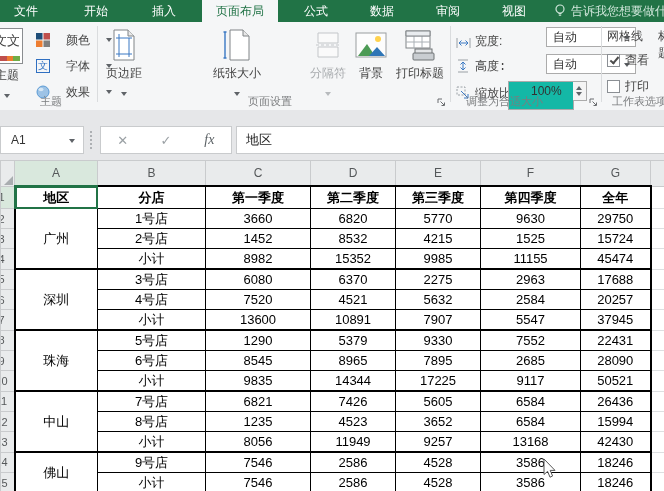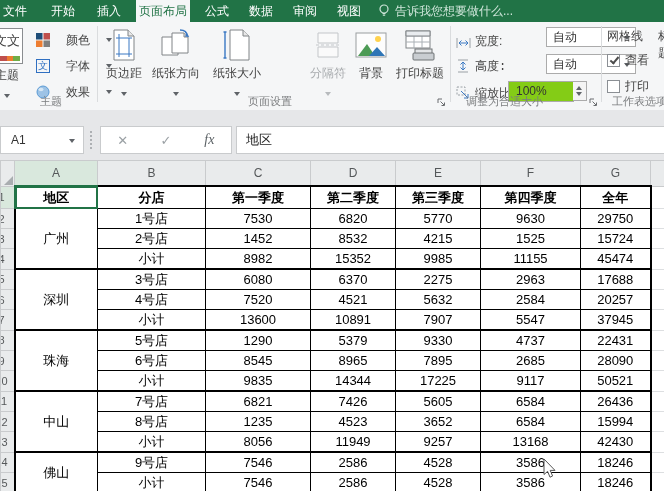--- a/index.html
+++ b/index.html
@@ -1,41 +1,41 @@
 <!DOCTYPE html>
 <html><head>
 <meta charset="utf-8">
 <style>
   html,body{margin:0;padding:0;background:#fff;}
   .app{position:relative;width:664px;height:491px;overflow:hidden;background:#fff;
        font-family:"Liberation Sans","DejaVu Sans",sans-serif;-webkit-font-smoothing:antialiased;}
 
   
   .tabbar{position:absolute;left:0;top:0;width:664px;height:22px;background:#217346;display:flex;align-items:stretch;}
-  .tab{color:#fff;font-size:12px;line-height:22px;padding:0 3px;white-space:nowrap;cursor:default;}
+  .tab{color:#fff;font-size:12px;line-height:22px;padding:0 14px;white-space:nowrap;cursor:default;}
   .tab.active{background:#f5f6f7;color:#217346;}
   .tellme{display:flex;align-items:center;gap:5px;margin-left:14px;color:#cfe6da;font-size:12px;white-space:nowrap;}
 
   
   .ribbon{position:absolute;left:0;top:22px;width:664px;height:88px;background:#f5f6f7;border-bottom:1px solid #d7d9db;}
   .vsep{position:absolute;top:4px;height:76px;width:1px;background:#dadcde;}
   .grp-label{position:absolute;bottom:1px;font-size:11px;color:#7b7d7f;white-space:nowrap;}
   .launcher{position:absolute;bottom:2px;width:11px;height:11px;}
   .bigbtn{position:absolute;top:4px;height:78px;text-align:center;}
   .bigbtn .ic{display:block;margin:2px auto 1px auto;height:34px;}
   .bigbtn .lbl{font-size:12px;color:#444;line-height:13px;white-space:nowrap;}
   .bigbtn.disabled .lbl{color:#a8abae;}
   .tri-d{display:inline-block;width:0;height:0;border-left:3.5px solid transparent;border-right:3.5px solid transparent;border-top:4px solid #5f6368;vertical-align:middle;}
   .bigbtn .arr{margin-top:3px;}
   .bigbtn.disabled .tri-d{border-top-color:#b7babd;}
   .smallbtn{position:absolute;left:36px;height:20px;display:flex;align-items:center;gap:16px;font-size:12px;color:#444;white-space:nowrap;}
   .scalerow{position:absolute;left:456px;height:22px;display:flex;align-items:center;font-size:12px;color:#444;white-space:nowrap;}
   .combo{position:absolute;left:506px;width:90px;height:20px;background:#fff;border:1px solid #ababab;box-sizing:border-box;font-size:12px;color:#333;line-height:18px;padding-left:6px;margin-left:40px;}
   .combo .tri-d{position:absolute;right:5px;top:8px;}
-  .spinbox{position:absolute;left:508px;width:66px;height:21px;background:#84cc16;border:1px solid #ababab;box-sizing:border-box;font-size:12px;color:#333;line-height:18px;padding-left:7px;}
+  .spinbox{position:absolute;left:508px;width:66px;height:29px;background:#14b8a6;border:1px solid #ababab;box-sizing:border-box;font-size:12px;color:#333;line-height:18px;padding-left:22px;}
   .spinner{position:absolute;left:573px;width:14px;height:20px;border:1px solid #ababab;border-left:none;box-sizing:border-box;background:#f4f4f4;}
   .spinner span{position:absolute;left:3px;width:0;height:0;border-left:3.5px solid transparent;border-right:3.5px solid transparent;}
   .sp-up{top:4px;border-bottom:4px solid #5f6368;}
   .sp-dn{bottom:4px;border-top:4px solid #5f6368;}
   .cbrow{position:absolute;display:flex;align-items:center;gap:5px;font-size:12px;color:#444;}
   .cb{width:13px;height:13px;background:#fff;border:1px solid #8b8f94;box-sizing:border-box;position:relative;display:inline-block;}
   .cb.checked::after{content:"";position:absolute;left:2px;top:2px;width:7px;height:3px;border-left:2px solid #4d4d4d;border-bottom:2px solid #4d4d4d;transform:rotate(-50deg);}
 
   
   .fstrip{position:absolute;left:0;top:110px;width:664px;height:50px;background:#e6e7e9;border-bottom:1px solid #cfd1d3;}
@@ -129,31 +129,20 @@
     <div class="grp-label" style="left:40px;">主题</div>
     <div class="vsep" style="left:97px;"></div>
 
     <div class="bigbtn" style="left:101px;width:46px;">
       <svg class="ic" width="26" height="32" viewBox="0 0 26 32">
         <path d="M3 1h14l6 6v24H3z" fill="#fff" stroke="#808487"></path>
           <path d="M17 1v6h6" fill="#e8e8e8" stroke="#808487"></path>
         <path d="M8 5v23M18 9v19M5 9h16M5 25h16" stroke="#3a78c3" fill="none"></path>
       </svg>
       <span class="lbl">页边距</span>
-      <div class="arr"><span class="tri-d"></span></div>
-    </div>
-    <div class="bigbtn" style="left:149px;width:54px;">
-      <svg class="ic" width="32" height="32" viewBox="0 0 32 32">
-        <path d="M2 8h12l4 4v14H2z" fill="#fff" stroke="#808487"></path>
-        <path d="M12 4h12l4 4v16H12z" fill="#fff" stroke="#808487"></path>
-          <path d="M24 4v4h4" fill="#e8e8e8" stroke="#808487"></path>
-        <path d="M20 1q7 0 7 6" fill="none" stroke="#3a78c3" stroke-width="1.6"></path>
-        <path d="M27 4l2.2 4-4.4-.4z" fill="#3a78c3"></path>
-      </svg>
-      <span class="lbl">纸张方向</span>
       <div class="arr"><span class="tri-d"></span></div>
     </div>
     <div class="bigbtn" style="left:212px;width:50px;">
       <svg class="ic" width="28" height="32" viewBox="0 0 28 32">
         <path d="M7 1h13l6 6v24H7z" fill="#fff" stroke="#808487"></path>
           <path d="M20 1v6h6" fill="#e8e8e8" stroke="#808487"></path>
         <path d="M2 3v26M0.5 3h3M0.5 29h3" stroke="#3a78c3" fill="none" stroke-width="1.4"></path>
       </svg>
       <span class="lbl">纸张大小</span>
       <div class="arr"><span class="tri-d"></span></div>
@@ -300,21 +289,21 @@
       <td class="c h bt">第二季度</td>
       <td class="c h bt">第三季度</td>
       <td class="c h bt">第四季度</td>
       <td class="c h bt br">全年</td>
       <td class="ghost"></td>
     </tr>
     <tr>
       <td class="rn"><span>2</span></td>
       <td class="c rg bl bb" rowspan="3">广州</td>
       <td class="c">1号店</td>
-      <td class="c">7530</td>
+      <td class="c">3660</td>
       <td class="c">6820</td>
       <td class="c">5770</td>
       <td class="c">9630</td>
       <td class="c br">29750</td>
       <td class="ghost"></td>
     </tr>
     <tr>
       <td class="rn"><span>3</span></td>
       <td class="c">2号店</td>
       <td class="c">1452</td>
@@ -365,21 +354,21 @@
       <td class="c bb br">37945</td>
       <td class="ghost"></td>
     </tr>
     <tr>
       <td class="rn"><span>8</span></td>
       <td class="c rg bl bb" rowspan="3">珠海</td>
       <td class="c">5号店</td>
       <td class="c">1290</td>
       <td class="c">5379</td>
       <td class="c">9330</td>
-      <td class="c">4737</td>
+      <td class="c">7552</td>
       <td class="c br">22431</td>
       <td class="ghost"></td>
     </tr>
     <tr>
       <td class="rn"><span>9</span></td>
       <td class="c">6号店</td>
       <td class="c">8545</td>
       <td class="c">8965</td>
       <td class="c">7895</td>
       <td class="c">2685</td>

